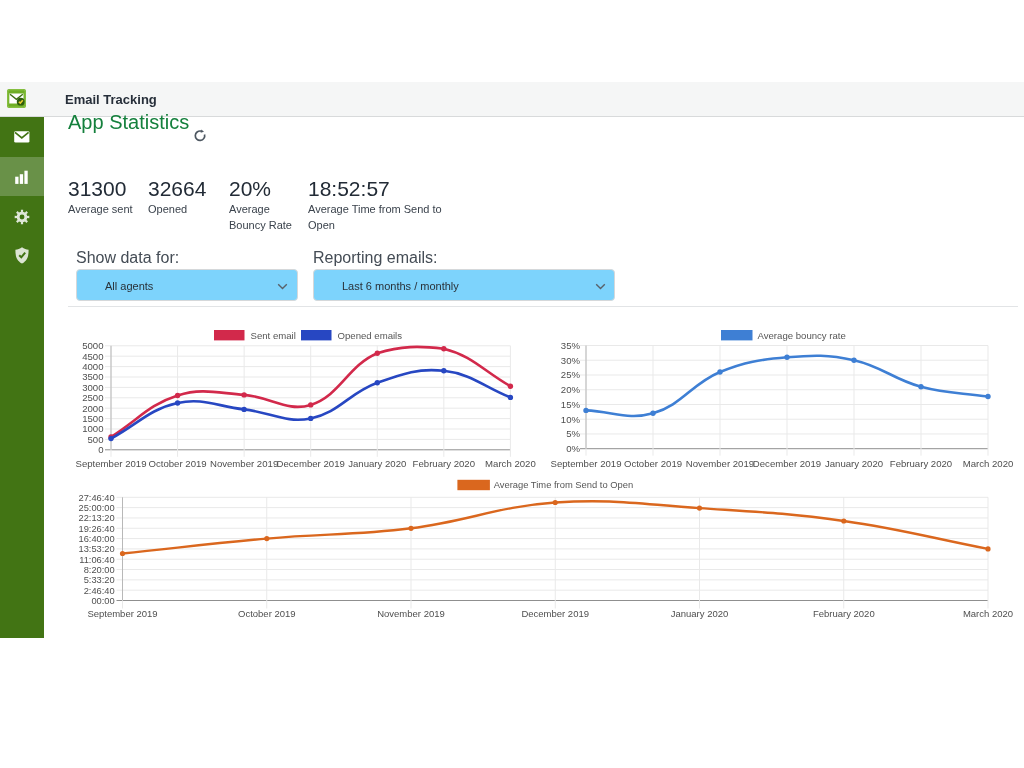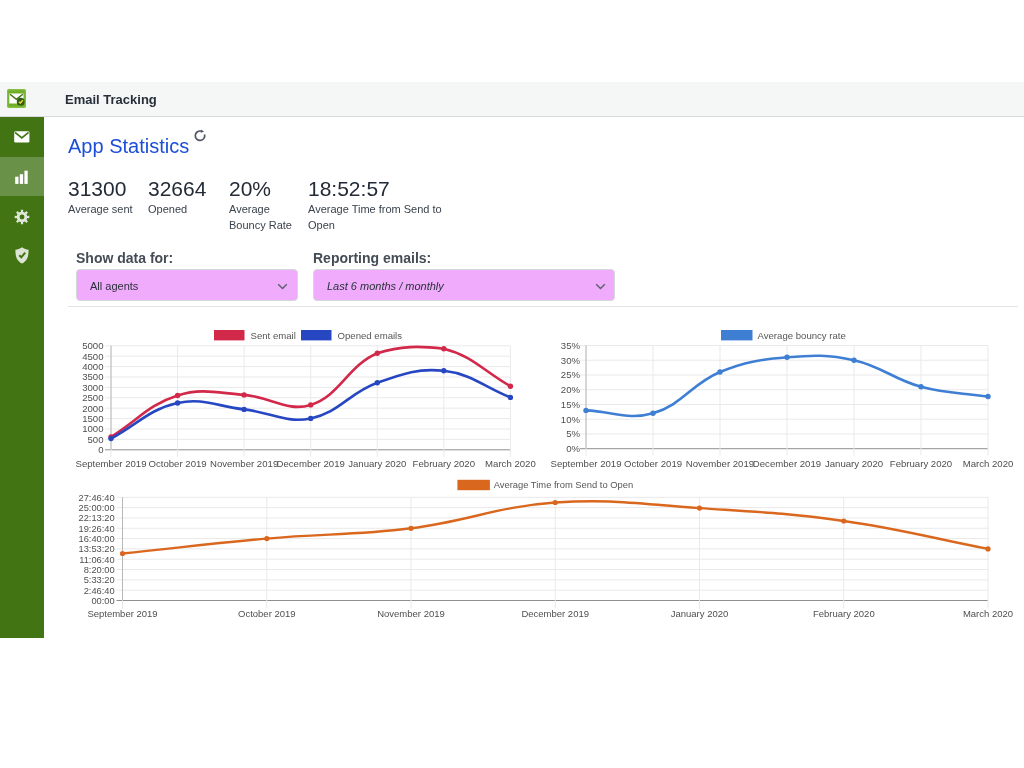--- a/index.html
+++ b/index.html
@@ -5,26 +5,26 @@
 * { margin:0; padding:0; box-sizing:border-box; }
 html,body { width:1024px; height:768px; background:#fff;
   font-family:"Liberation Sans", sans-serif; position:relative; overflow:hidden; }
 .abs { position:absolute; }
 #topbar { left:0; top:82px; width:1024px; height:35px; background:#f5f6f6;
   border-bottom:1px solid #d8dadb; }
 #brand { left:33px; top:82px; height:34px; line-height:35px; font-size:13px;
   font-weight:bold; color:#272f3a;margin-left:32px; }
 #sidebar { left:0; top:117px; width:44px; height:520.5px; background:#427414; }
 #seltile { left:0; top:156.5px; width:44px; height:39.5px; background:#699148; }
-#title { left:68px; top:136px; font-size:20px; line-height:20px; color:#1d4ed8; }
+#title { left:68px; top:112px; font-size:20px; line-height:20px; color:#15803d; }
 .num { font-size:21px; line-height:21px; color:#222b36; }
 .slabel { font-size:11px; line-height:15.5px; color:#3a424c; }
-.ddlabel { font-size:14px; line-height:12px; color:#444c55; font-weight:bold; }
-.ddbox { height:31.5px; background:#f0abfc; border:1px solid #d5d8da; border-radius:4px;
-  font-size:11px; color:#2a3138; line-height:32.5px; padding-left:13px; }
+.ddlabel { font-size:16px; line-height:12px; color:#444c55; font-weight:normal; }
+.ddbox { height:31.5px; background:#7dd3fc; border:1px solid #d5d8da; border-radius:4px;
+  font-size:11px; color:#2a3138; line-height:32.5px; padding-left:28px; }
 #divider { left:68px; top:306px; width:950px; height:1px; background:#e2e4e6; }
 </style>
 </head>
 <body>
 <div class="abs" id="topbar"></div>
 <svg class="abs" style="left:7px; top:89px;" width="19" height="19" viewBox="0 0 19 19">
   <rect x="0" y="0" width="19" height="19" rx="2.2" fill="#6fae26"></rect>
   <rect x="0.8" y="0.8" width="17.4" height="17.4" rx="1.8" fill="none" stroke="#90c74e" stroke-width="1"></rect>
   <rect x="2.3" y="4.5" width="14.2" height="10" fill="#fff"></rect>
   <path d="M3,5.2 L9.4,10.4 L15.8,5.2" stroke="#3e7012" stroke-width="1.4" fill="none"></path>
@@ -61,21 +61,21 @@
 <div class="abs slabel" style="left:68px; top:202px;">Average sent</div>
 <div class="abs num" style="left:148px; top:178px;">32664</div>
 <div class="abs slabel" style="left:148px; top:202px;">Opened</div>
 <div class="abs num" style="left:229px; top:178px;">20%</div>
 <div class="abs slabel" style="left:229px; top:202px; width:72px;">Average Bouncy Rate</div>
 <div class="abs num" style="left:308px; top:178px;">18:52:57</div>
 <div class="abs slabel" style="left:308px; top:202px; width:140px;">Average Time from Send to Open</div>
 <div class="abs ddlabel" style="left:76px; top:252px;">Show data for:</div>
 <div class="abs ddbox" style="left:76px; top:269px; width:222px;">All agents</div>
 <div class="abs ddlabel" style="left:313px; top:252px;">Reporting emails:</div>
-<div class="abs ddbox" style="left:313px; top:269px; width:302px;font-style:italic;">Last 6 months / monthly</div>
+<div class="abs ddbox" style="left:313px; top:269px; width:302px;">Last 6 months / monthly</div>
 <svg class="abs" style="left:277px; top:282.5px;" width="11" height="7" viewBox="0 0 11 7">
   <path d="M1.2,1.2 L5.5,5.4 L9.8,1.2" stroke="#59616a" stroke-width="1.4" fill="none"></path>
 </svg>
 <svg class="abs" style="left:595px; top:282.5px;" width="11" height="7" viewBox="0 0 11 7">
   <path d="M1.2,1.2 L5.5,5.4 L9.8,1.2" stroke="#59616a" stroke-width="1.4" fill="none"></path>
 </svg>
 <div class="abs" id="divider"></div>
 <svg class="abs" style="left:0; top:0;" width="1024" height="768" viewBox="0 0 1024 768">
 <line x1="105.0" y1="345.80" x2="510.4" y2="345.80" stroke="#e9e9e9" stroke-width="1"></line>
 <line x1="105.0" y1="356.20" x2="510.4" y2="356.20" stroke="#e9e9e9" stroke-width="1"></line>

